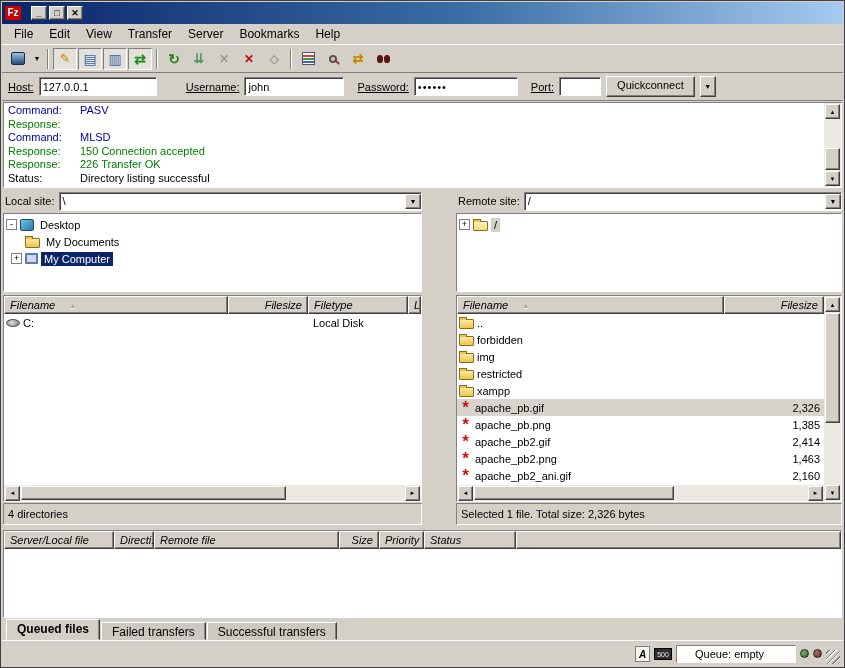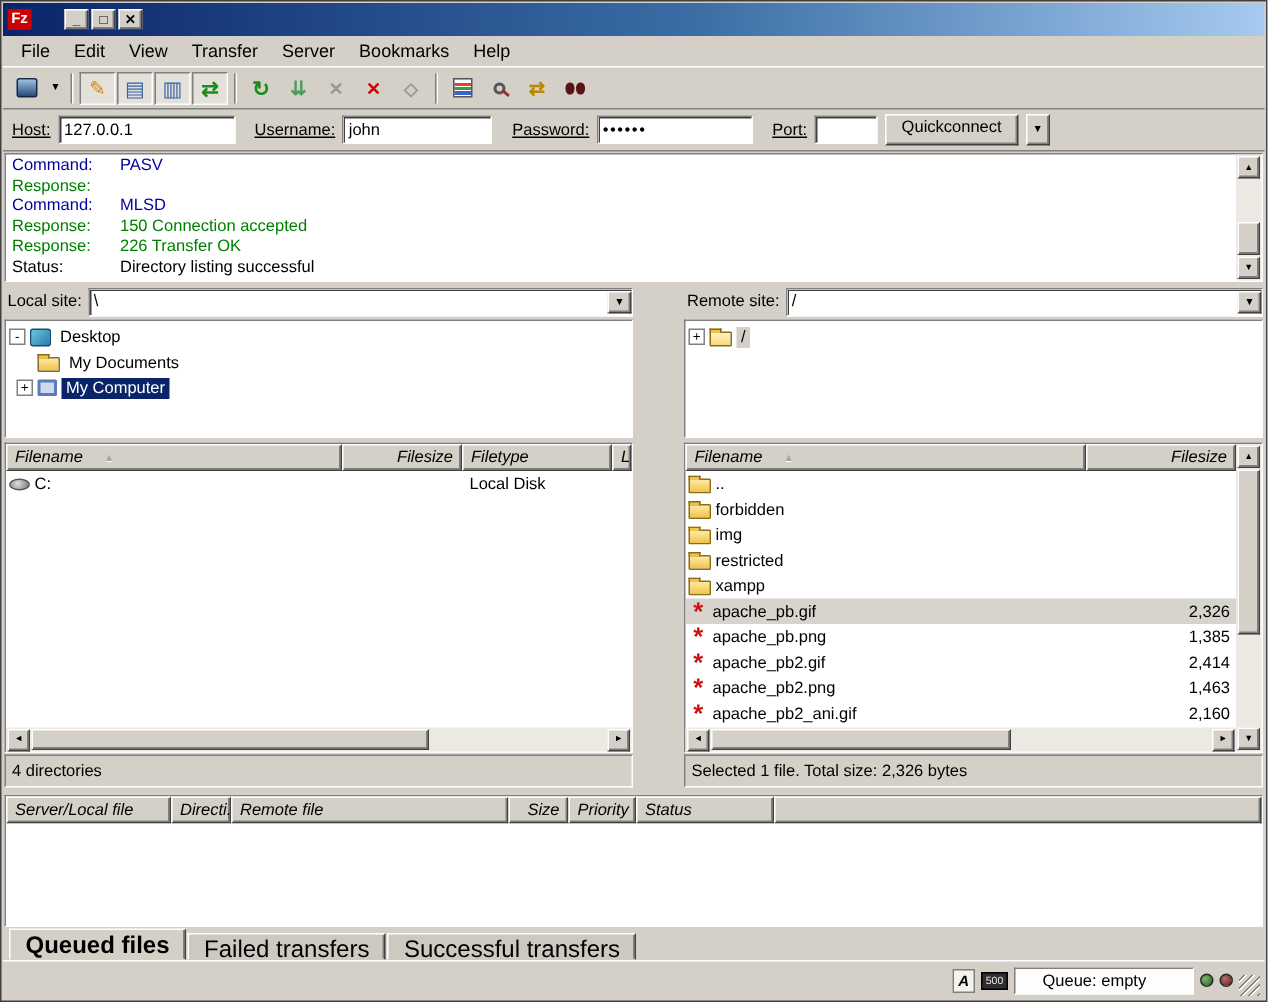--- a/index.html
+++ b/index.html
@@ -8,21 +8,21 @@
   .app { width:845px; height:668px; border:2px solid #d4d0c8; outline:1px solid #404040; outline-offset:-1px;
          display:flex; flex-direction:column; background:#d4d0c8; font-size:11px; color:#000; }
 
   
   .raised  { background:#d4d0c8; border:1px solid; border-color:#fff #404040 #404040 #fff; box-shadow: inset -1px -1px 0 #808080; }
   .sunken  { background:#fff; border:1px solid; border-color:#808080 #fff #fff #808080; box-shadow: inset 1px 1px 0 #404040; }
   .sunken-flat { background:#fff; border:1px solid; border-color:#808080 #fff #fff #808080; }
 
   
   .titlebar { height:22px; background:linear-gradient(90deg,#0a246a,#3a6ea5 55%,#a6caf0); display:flex; align-items:center; padding:0 3px; flex:0 0 auto; }
-  .fz-logo { width:16px; height:14px; background:#cc0000; color:#fff; font-weight:bold; font-size:10px; line-height:14px; text-align:center; margin-right:20px; }
+  .fz-logo { width:16px; height:14px; background:#cc0000; color:#fff; font-weight:bold; font-size:10px; line-height:14px; text-align:center; margin-right:8px; }
   .title-text { color:#fff; font-weight:bold; font-size:12px; flex:1; white-space:nowrap; overflow:hidden; }
   .win-btn { width:16px; height:14px; margin-left:2px; font-size:9px; line-height:12px; text-align:center; font-weight:bold; color:#000; cursor:default; }
 
   
   .menubar { height:21px; display:flex; align-items:center; padding:0 4px; border-bottom:1px solid #fff; flex:0 0 auto; }
   .menu-item { padding:3px 8px; font-size:12px; }
 
   
   .toolbar { height:27px; display:flex; align-items:center; padding:0 4px; gap:1px; flex:0 0 auto; }
   .tb-btn { width:24px; height:22px; display:flex; align-items:center; justify-content:center; border:1px solid transparent; }
@@ -111,21 +111,21 @@
   .pane-status { height:22px; margin-top:1px; display:flex; align-items:center; padding:0 4px; border:1px solid; border-color:#808080 #fff #fff #808080; background:#d4d0c8; flex:0 0 auto; font-size:11px; }
 
   
   .hsplit { height:3px; flex:0 0 auto; }
   .queuebox { height:88px; margin:0 1px; display:flex; flex-direction:column; background:#fff; border:1px solid; border-color:#808080 #fff #fff #808080; flex:0 0 auto; }
   .queue-body { flex:1; background:#fff; }
   .qh-0{width:110px;} .qh-1{width:40px;} .qh-2{width:185px;} .qh-3{width:40px;} .qh-4{width:45px;} .qh-5{width:92px;} .qh-6{flex:1;}
 
   
   .tabs { height:22px; display:flex; align-items:flex-end; padding:0 4px; gap:1px; flex:0 0 auto; }
-  .tab { padding:2px 10px 3px 10px; font-size:16px; border:1px solid; border-color:#fff #404040 transparent #fff; background:#cdc9c1; height:18px; box-shadow: inset -1px 0 0 #808080; }
+  .tab { padding:2px 10px 3px 10px; font-size:12px; border:1px solid; border-color:#fff #404040 transparent #fff; background:#cdc9c1; height:18px; box-shadow: inset -1px 0 0 #808080; }
   .tab.active { font-weight:bold; background:#d4d0c8; height:21px; }
 
   
   .statusbar { height:26px; display:flex; align-items:center; padding:2px 3px; gap:4px; flex:0 0 auto; border-top:1px solid #fff; }
   .sb-spacer { flex:1; }
   .ascii-ind { width:15px; height:16px; background:#f4f2ec; border:1px solid #808080; font-size:10px; font-weight:bold; text-align:center; line-height:15px; font-style:italic; }
   .speed-badge { min-width:18px; height:12px; background:#2e2e2e; color:#e8e8e8; font-size:7px; line-height:12px; text-align:center; border:1px solid #000; letter-spacing:0; }
   .queue-field { width:120px; height:18px; display:flex; align-items:center; padding:0 18px; background:#fdfdfb; border:1px solid; border-color:#808080 #fff #fff #808080; font-size:11px; }
   .led { width:9px; height:9px; border-radius:50%; border:1px solid #2a2a2a; }
   .led-green { background:radial-gradient(circle at 35% 35%, #7ab66a, #2f5a2a); }
@@ -200,21 +200,21 @@
         <span class="icon-syncfolders">⇄</span>
       </div>
     <div class="tb-btn">
         <div class="icon-binoculars"></div>
       </div>
   </div>
 
   <div class="quickbar">
     <span class="qc-label">Host:</span>
     <input class="sunken" style="width: 118px;" value="127.0.0.1">
-    <span class="qc-label" style="margin-left:8px;">Username:</span>
+    <span class="qc-label" style="margin-left:24px;">Username:</span>
     <input class="sunken" style="width: 100px;" value="john">
     <span class="qc-label" style="margin-left:8px;">Password:</span>
     <input class="sunken" style="width: 104px; letter-spacing: 1px;" value="••••••">
     <span class="qc-label" style="margin-left:8px;">Port:</span>
     <input class="sunken" style="width: 42px;" value="">
     <div class="qc-btn raised">Quickconnect</div>
     <div class="qc-drop raised">▼</div>
   </div>
 
   <div class="logwrap">

